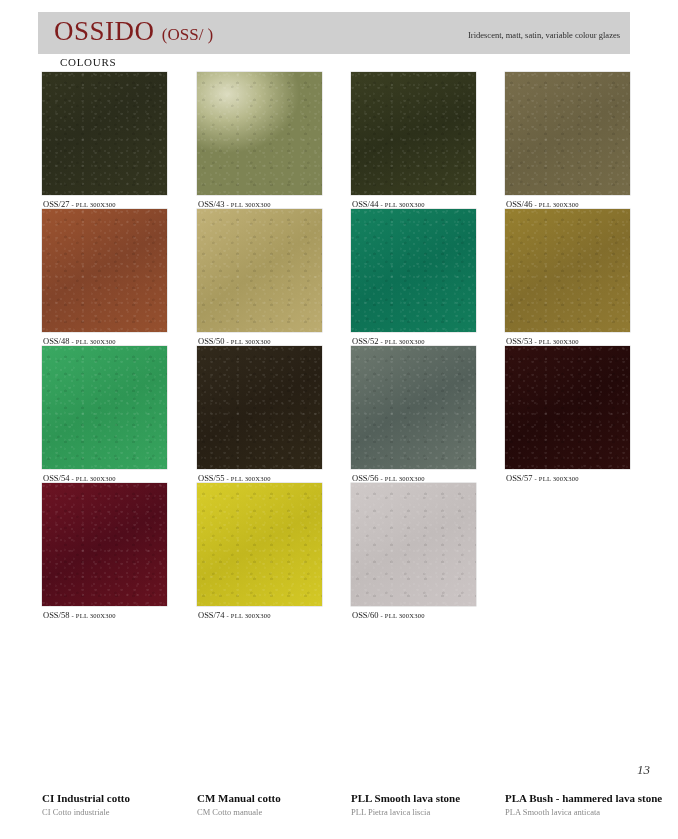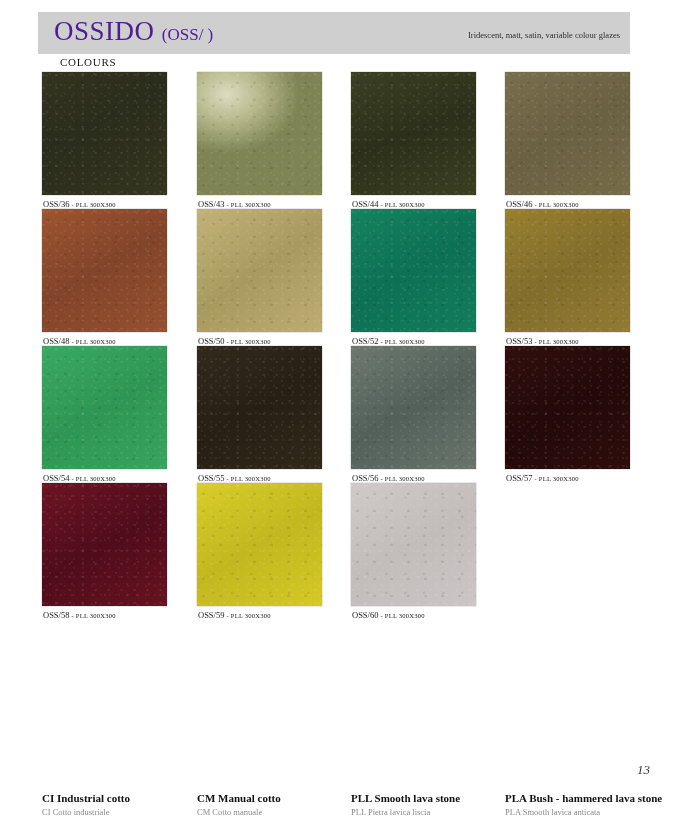--- a/index.html
+++ b/index.html
@@ -10,21 +10,21 @@
   }
   .page{position:absolute;inset:0;}
 
   
   .header-bar{
     position:absolute;left:38px;top:12px;width:592px;height:42px;
     background:#cfcfcf;
   }
   .header-title{
     position:absolute;left:16px;top:4px;
-    font-size:27px;letter-spacing:.5px;color:#4c1d95;
+    font-size:27px;letter-spacing:.5px;color:#7f1d1d;
     white-space:nowrap;
   }
   .header-title .code{font-size:17px;letter-spacing:0;}
   .header-note{
     position:absolute;right:10px;top:18px;
     font-size:8.5px;color:#2e2e2e;white-space:nowrap;margin-left:28px;
   }
 
   
   .section-label{
@@ -92,21 +92,21 @@
   </div>
 
   <div class="section-label">COLOURS</div>
 
   <div class="grid">
 
     <div class="row">
       <div class="cell c0">
         <div class="swatch" style="background-color: rgb(46, 48, 34); background-image: linear-gradient(150deg, rgb(51, 53, 31) 0%, rgb(43, 45, 28) 42%, rgb(51, 53, 31) 100%);"></div>
         <div class="caption">
-          <span>OSS/36</span>
+          <span>OSS/27</span>
           <span class="fmt">- PLL 300X300</span>
         </div>
       </div>
       <div class="cell c1">
         <div class="swatch" style="background-color: rgb(154, 160, 112); background-image: radial-gradient(58% 48% at 24% 18%, rgb(220, 220, 192) 0%, rgb(183, 185, 140) 45%, rgb(126, 132, 84) 100%), radial-gradient(50% 42% at 78% 78%, rgb(216, 216, 189) 0%, rgb(169, 173, 128) 50%, rgb(110, 116, 72) 100%), linear-gradient(135deg, rgb(112, 122, 70) 0%, rgb(153, 160, 110) 50%, rgb(109, 116, 70) 100%);"></div>
         <div class="caption">
           <span>OSS/43</span>
           <span class="fmt">- PLL 300X300</span>
         </div>
       </div>
@@ -192,21 +192,21 @@
       <div class="cell c0">
         <div class="swatch" style="background-color: rgb(94, 16, 32); background-image: linear-gradient(150deg, rgb(109, 20, 35) 0%, rgb(80, 12, 27) 50%, rgb(103, 18, 31) 100%);"></div>
         <div class="caption">
           <span>OSS/58</span>
           <span class="fmt">- PLL 300X300</span>
         </div>
       </div>
       <div class="cell c1">
         <div class="swatch" style="background-color: rgb(207, 196, 35); background-image: linear-gradient(150deg, rgb(216, 205, 42) 0%, rgb(194, 183, 30) 50%, rgb(212, 201, 38) 100%);"></div>
         <div class="caption">
-          <span>OSS/59</span>
+          <span>OSS/74</span>
           <span class="fmt">- PLL 300X300</span>
         </div>
       </div>
       <div class="cell c2">
         <div class="swatch" style="background-color: rgb(201, 195, 193); background-image: linear-gradient(150deg, rgb(207, 201, 200) 0%, rgb(194, 188, 187) 50%, rgb(204, 197, 197) 100%);"></div>
         <div class="caption">
           <span>OSS/60</span>
           <span class="fmt">- PLL 300X300</span>
         </div>
       </div>

